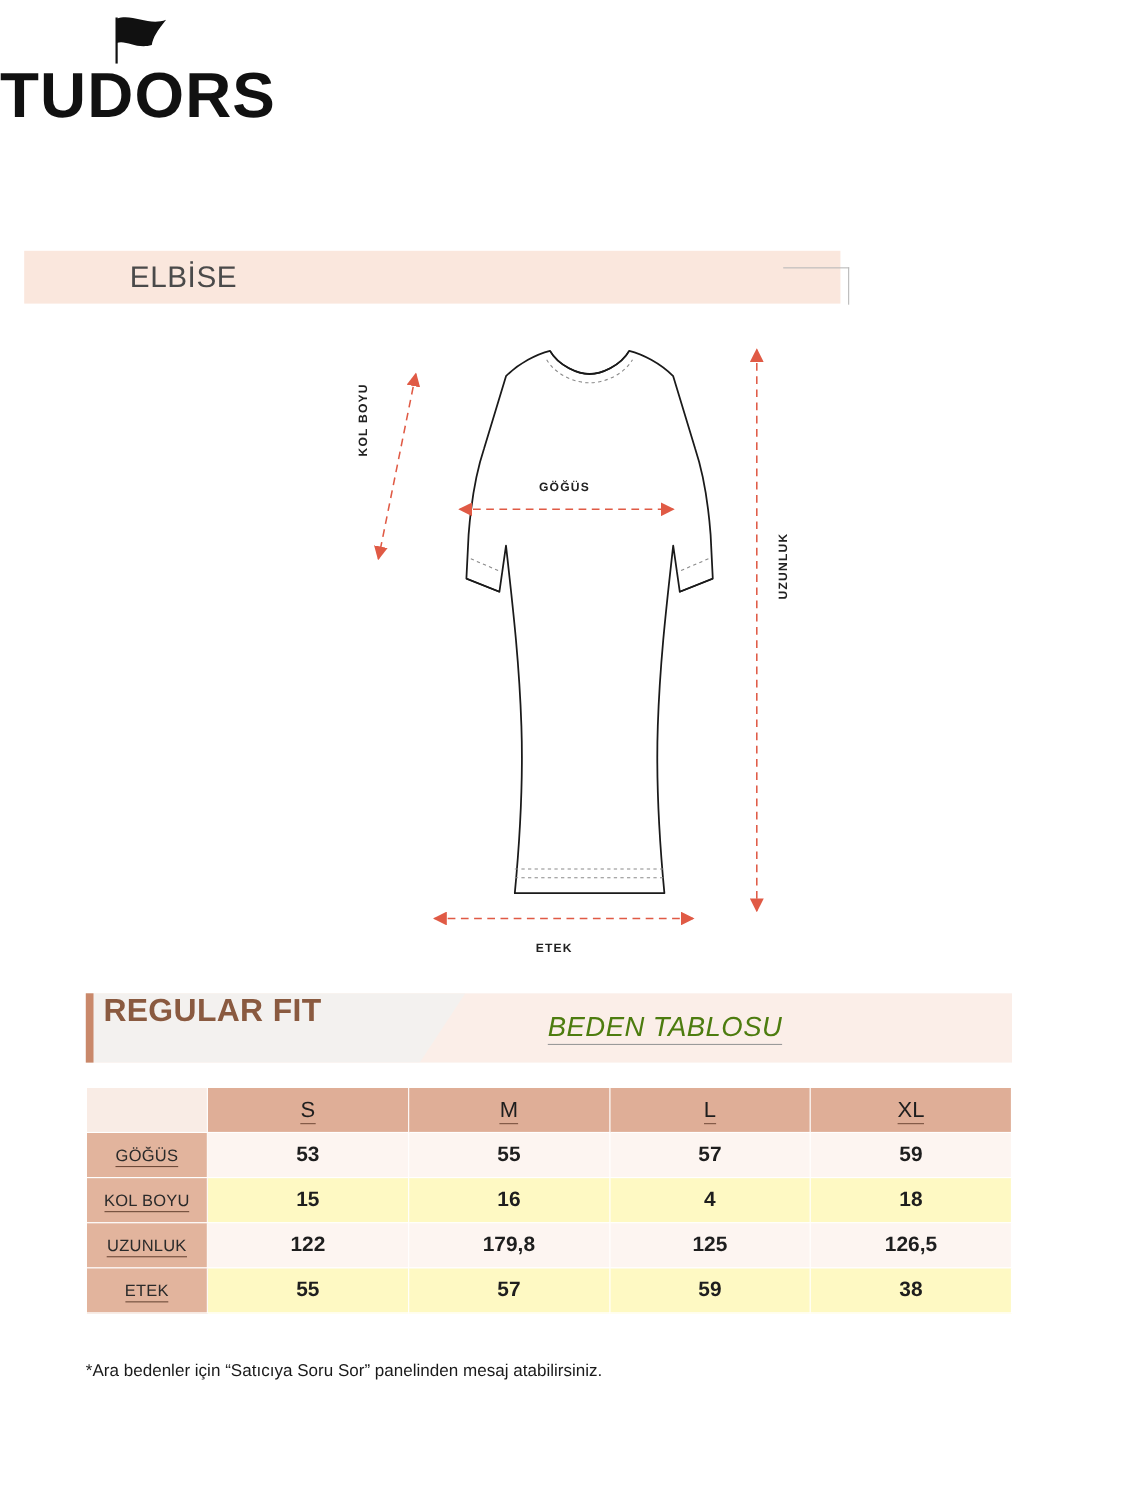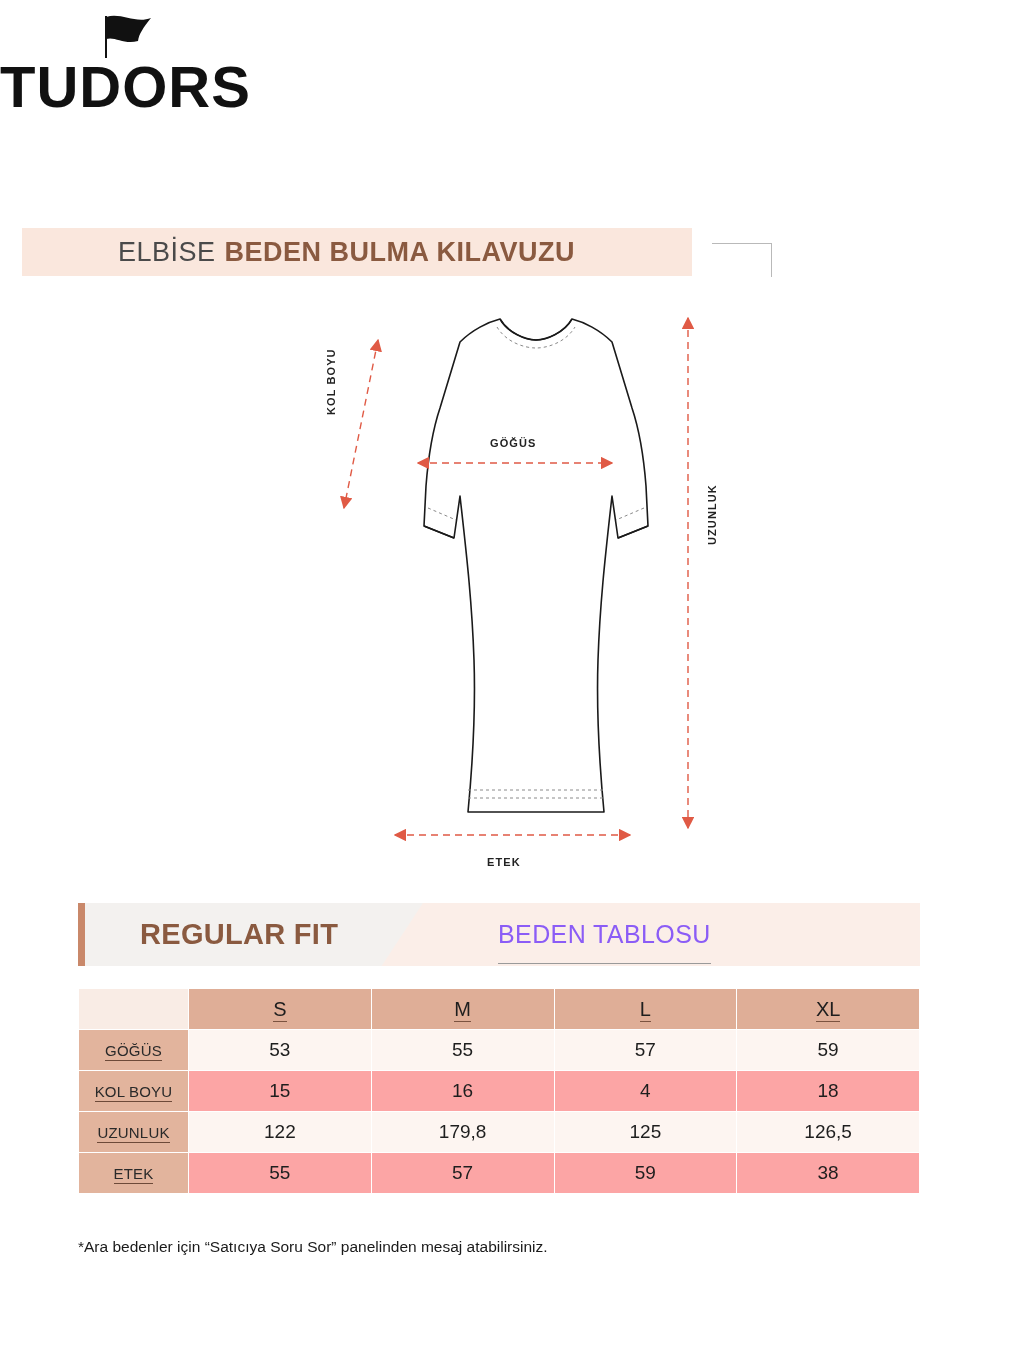--- a/index.html
+++ b/index.html
@@ -36,21 +36,21 @@
   .brand-flag {
     position: absolute;
     top: -44px; left: 93px;
     width: 66px; height: 44px;
   }
 
   
   .title-banner {
     position: absolute;
     top: 228px; left: 22px;
-    width: 670px; height: 48px;
+    width: 742px; height: 48px;
     background: #fae7dd;
     display: flex;
     align-items: center;
     padding-left: 96px;
   }
   .title-banner .t-light {
     font-size: 27px;
     font-weight: 400;
     letter-spacing: .5px;
     color: #4a4a4a;
@@ -103,75 +103,75 @@
     width: 842px; height: 63px;
     background: #fbeee8;
   }
   .fit-tag {
     position: absolute;
     top: 903px; left: 78px;
     width: 345px; height: 63px;
     background: #f3f1ef;
     clip-path: polygon(0 0, 100% 0, 88% 100%, 0% 100%);
     display: flex;
-    align-items: center;
-    padding-left: 62px;
+    padding-left: 16px;
   }
   .fit-tag span {
     font-size: 29px;
     font-weight: 700;
     color: #8a5a40;
     letter-spacing: .3px;
   }
   .fit-accent {
     position: absolute;
     top: 903px; left: 78px;
     width: 7px; height: 63px;
     background: #c9886a;
   }
   .beden-tablosu {
     position: absolute;
     top: 920px; left: 498px;
     font-size: 25px;
-    color: #8b5cf6;
+    color: #4d7c0f;
     letter-spacing: .4px;
     border-bottom: 1.5px solid #9a9a9a;
-    padding-bottom: 14px;
+    padding-bottom: 0;
+    font-style: italic;
   }
 
   
   .tbl {
     position: absolute;
     top: 988px; left: 78px;
     width: 842px;
     border-collapse: collapse;
     table-layout: fixed;
   }
   .tbl td, .tbl th {
     border: 1px solid #ffffff;
     height: 41px;
     text-align: center;
     font-size: 19px;
-    font-weight: 400;
+    font-weight: 700;
     color: #1e1e1e;
     padding: 0;
   }
   .tbl .corner { background: #f9ece5; width: 110px; }
   .tbl thead th { background: #dfae97; font-weight: 400; font-size: 20px; }
   .tbl thead th span { border-bottom: 1.3px solid #7b5340; padding-bottom: 1px; }
   .tbl tbody th {
     background: #e2b49d;
     font-size: 15px;
     font-weight: 400;
     color: #2a2a2a;
     letter-spacing: .2px;
   }
   .tbl tbody th span { border-bottom: 1.2px solid #6d4a39; padding-bottom: 1px; }
   .tbl tbody tr.odd td { background: #fdf5f1; }
-  .tbl tbody tr.even td { background: #fca5a5; }
+  .tbl tbody tr.even td { background: #fef9c3; }
 
   
   .note {
     position: absolute;
     left: 78px;
     font-size: 15.5px;
     color: #1a1a1a;
   }
   .note b { font-weight: 400; }
   .note1 { top: 1238px; }
@@ -187,21 +187,20 @@
       <svg class="brand-flag" viewBox="0 0 66 44">
         <path d="M12 44 L12 2 L14 2 L14 44 Z" fill="#111"></path>
         <path d="M13 3 C28 -2, 42 10, 58 4 C50 14, 46 20, 45 27 C31 31, 22 22, 13 25 Z" fill="#111"></path>
       </svg>
       <span>TUDORS</span>
     </div>
   </div>
 
   <div class="title-banner">
     <span class="t-light">ELBİSE</span>
-    <span class="t-bold">BEDEN BULMA KILAVUZU</span>
   </div>
   <div class="title-bracket"></div>
 
   <svg class="illustration" viewBox="0 0 460 580">
     <defs>
       <marker id="arrR" markerWidth="9" markerHeight="9" refX="8" refY="4.5" orient="auto">
         <path d="M0,0 L9,4.5 L0,9 z" fill="#e05a45"></path>
       </marker>
       <marker id="arrL" markerWidth="9" markerHeight="9" refX="1" refY="4.5" orient="auto">
         <path d="M9,0 L0,4.5 L9,9 z" fill="#e05a45"></path>

